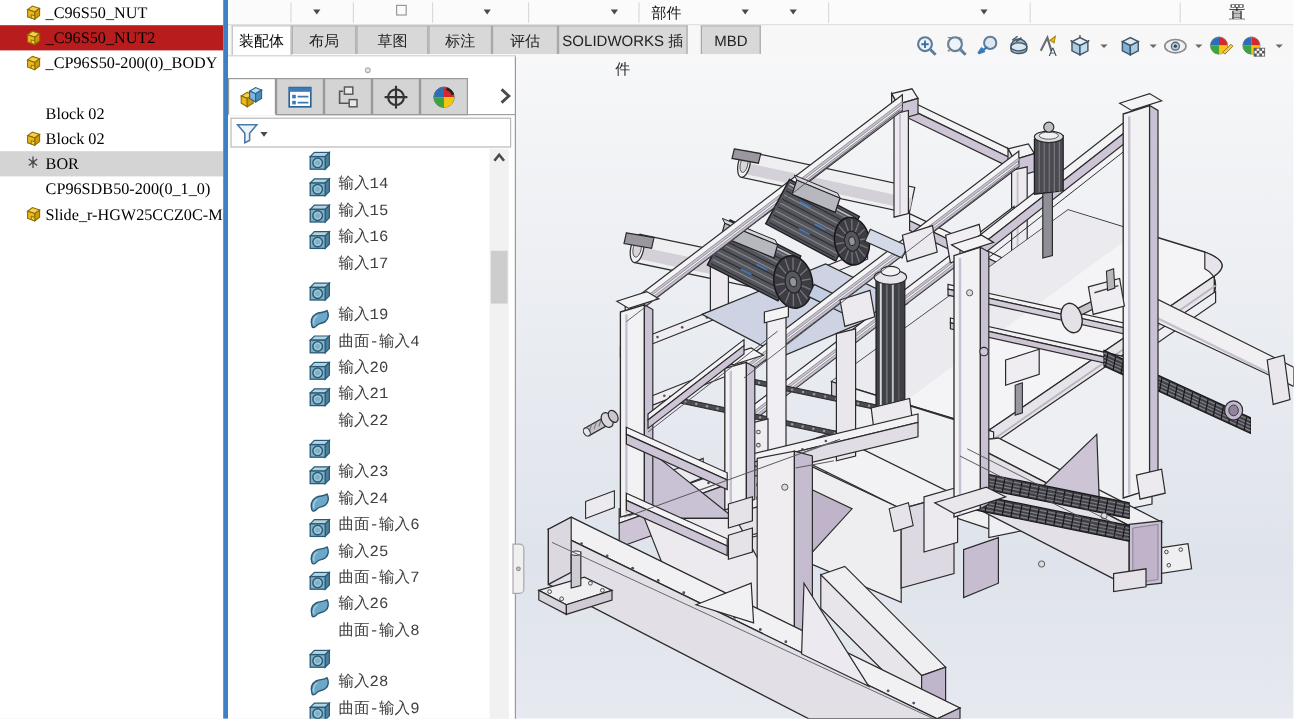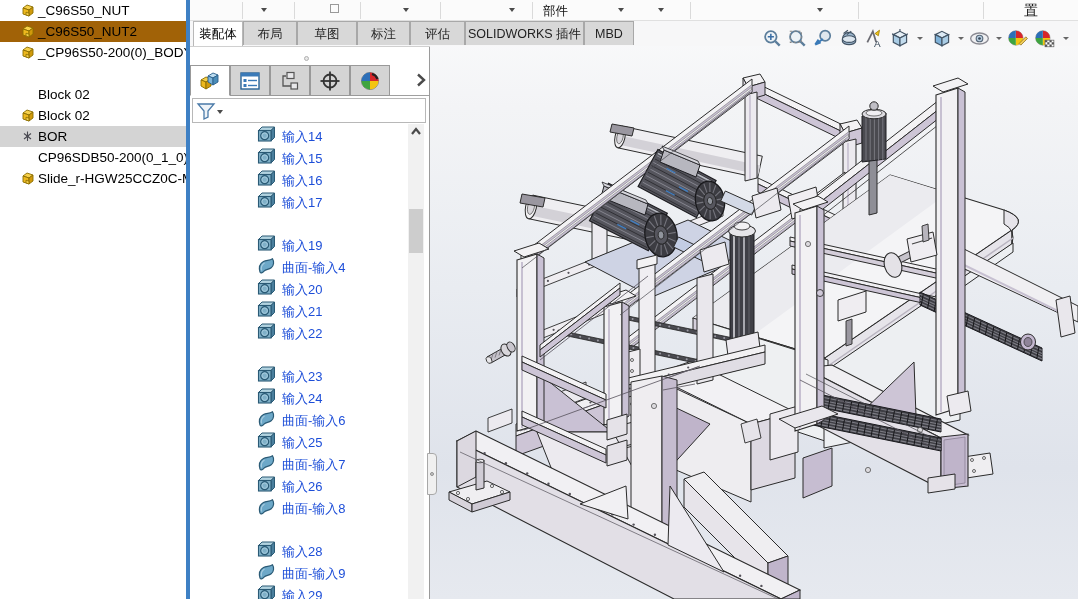--- a/index.html
+++ b/index.html
@@ -14,28 +14,28 @@
 #fpanel{position:absolute;left:190px;top:46px;width:240px;height:553px;background:#fff;z-index:5;border-top:1px solid #d0d0d0;}
 #fpanel .dot{position:absolute;left:114px;top:9px;width:5px;height:5px;border-radius:50%;background:#e8e8e8;border:1px solid #b0b0b0;}
 #ptabs{position:absolute;left:0px;top:17px;width:240px;height:32px;border-bottom:1px solid #a0a0a0;background:#fff;}
 .ptab{position:absolute;top:1px;width:40px;height:31px;background:#d4d4d4;border:1px solid #999;display:flex;align-items:center;justify-content:center;}
 .ptab.act{background:#fff;border-bottom:1px solid #fff;}
 .pchev{position:absolute;left:226px;top:9px;}
 #filter{position:absolute;left:2px;top:51px;width:234px;height:25px;border:1px solid #b8b8b8;background:#fff;}
 #filter .fdrop{position:absolute;left:24px;top:11px;width:0;height:0;border-left:3.5px solid transparent;border-right:3.5px solid transparent;border-top:4px solid #4a4a4a;}
 .trow{position:absolute;left:0;width:220px;height:21px;}
 .tic{position:absolute;left:67px;top:2px;}
-.ttxt{position:absolute;left:92px;top:4px;font-size:13px;color:#1d4ed8;}
+.ttxt{position:absolute;left:92px;top:20px;font-size:13px;color:#404040;font-family:Liberation Mono, monospace;}
 #sbar{position:absolute;left:218px;top:77px;width:16px;height:476px;background:#f1f1f1;}
 #sbar .up{position:absolute;left:0;top:0;width:16px;height:16px;color:#606060;font-size:8px;text-align:center;line-height:15px;}
 #sbar .thumb{position:absolute;left:1px;top:85px;width:14px;height:44px;background:#cdcdcd;}
 #pborder{position:absolute;left:239px;top:0;width:1px;height:553px;background:#9a9a9a;}
 #splitter{position:absolute;left:237px;top:406px;width:10px;height:42px;background:#f0f0f0;border:1px solid #a8a8a8;border-radius:0 4px 4px 0;}
 #splitter .sdot{position:absolute;left:2px;top:18px;width:4px;height:4px;border-radius:50%;background:#c8c8c8;border:1px solid #909090;}
-#lpanel{position:absolute;left:0;top:0;width:190px;height:599px;background:#fff;z-index:7;}
+#lpanel{position:absolute;left:0;top:0;width:190px;height:599px;background:#fff;z-index:7;font-family:Liberation Serif, serif;}
 #lpanel .bluebar{position:absolute;right:0;top:0;width:4px;height:599px;background:#3e80c4;}
 .lrow{position:absolute;left:0;width:186px;height:21px;overflow:hidden;}
 .lic{position:absolute;left:21px;top:2.5px;}
 .ltxt{position:absolute;left:38px;top:3px;font-size:13.5px;color:#000;white-space:nowrap;}
 #hud{position:absolute;left:762px;top:28px;width:316px;height:22px;z-index:8;}
 .hic{position:absolute;top:0;}
 .hdrop{position:absolute;top:9px;width:0;height:0;border-left:3px solid transparent;border-right:3px solid transparent;border-top:3.5px solid #666;}
 </style></head>
 <body>
 <div id="page">
@@ -545,21 +545,21 @@
       <div class="tlabel" style="left:543px">部件</div>
       <div class="tlabel" style="left:1024px;font-size:14px;top:2px">置</div>
       <div style="position:absolute;left:330px;top:4px;width:9px;height:9px;border:1px solid #999;"></div>
     </div>
 <div id="tabrow">
       <div class="tab act" style="left:193px;width:50px">装配体</div>
       <div class="tab" style="left:243px;width:54px">布局</div>
       <div class="tab" style="left:297px;width:60px">草图</div>
       <div class="tab" style="left:357px;width:53px">标注</div>
       <div class="tab" style="left:410px;width:55px">评估</div>
-      <div class="tab" style="left:465px;width:119px">SOLIDWORKS 插件</div>
+      <div class="tab" style="left:465px;width:108px">SOLIDWORKS 插件</div>
       <div class="tab" style="left:584px;width:50px">MBD</div>
     </div>
 <div id="fpanel">
 <div class="dot"></div>
 <div id="ptabs">
 <div class="ptab act" style="left:0px">
           <svg width="24" height="22" viewBox="0 0 24 22">
 <polygon points="3,10 8,7 13,9 8,12" fill="#f6d04b" stroke="#8a6d00" stroke-width="0.9"></polygon>
 <polygon points="3,10 8,12 8,19 3,16" fill="#edb81e" stroke="#8a6d00" stroke-width="0.9"></polygon>
 <polygon points="8,12 13,9 13,16 8,19" fill="#d19a0b" stroke="#8a6d00" stroke-width="0.9"></polygon>
@@ -803,21 +803,21 @@
 <div id="lpanel">
 <div class="lrow" style="top:0px;">
         <div class="lic"><svg width="15" height="15" viewBox="0 0 15 15">
 <polygon points="2,5 6,2 12,4 8,7" fill="#f6d04b" stroke="#8a6d00" stroke-width="0.9"></polygon>
 <polygon points="2,5 8,7 8,13 2,11" fill="#edb81e" stroke="#8a6d00" stroke-width="0.9"></polygon>
 <polygon points="8,7 12,4 12,10 8,13" fill="#d19a0b" stroke="#8a6d00" stroke-width="0.9"></polygon>
 <polygon points="5,9.2 8,10.2 8,13 5,12" fill="#f6d04b" stroke="#8a6d00" stroke-width="0.8"></polygon>
 </svg></div>
         <span class="ltxt">_C96S50_NUT</span>
       </div>
-      <div class="lrow" style="top:21px;background:#a16207;">
+      <div class="lrow" style="top:21px;background:#b91c1c;">
         <div class="lic"><svg width="15" height="15" viewBox="0 0 15 15">
 <polygon points="2,5 6,2 12,4 8,7" fill="#f6d04b" stroke="#8a6d00" stroke-width="0.9"></polygon>
 <polygon points="2,5 8,7 8,13 2,11" fill="#edb81e" stroke="#8a6d00" stroke-width="0.9"></polygon>
 <polygon points="8,7 12,4 12,10 8,13" fill="#d19a0b" stroke="#8a6d00" stroke-width="0.9"></polygon>
 <polygon points="5,9.2 8,10.2 8,13 5,12" fill="#f6d04b" stroke="#8a6d00" stroke-width="0.8"></polygon>
 </svg></div>
         <span class="ltxt">_C96S50_NUT2</span>
       </div>
       <div class="lrow" style="top:42px;">
         <div class="lic"><svg width="15" height="15" viewBox="0 0 15 15">

